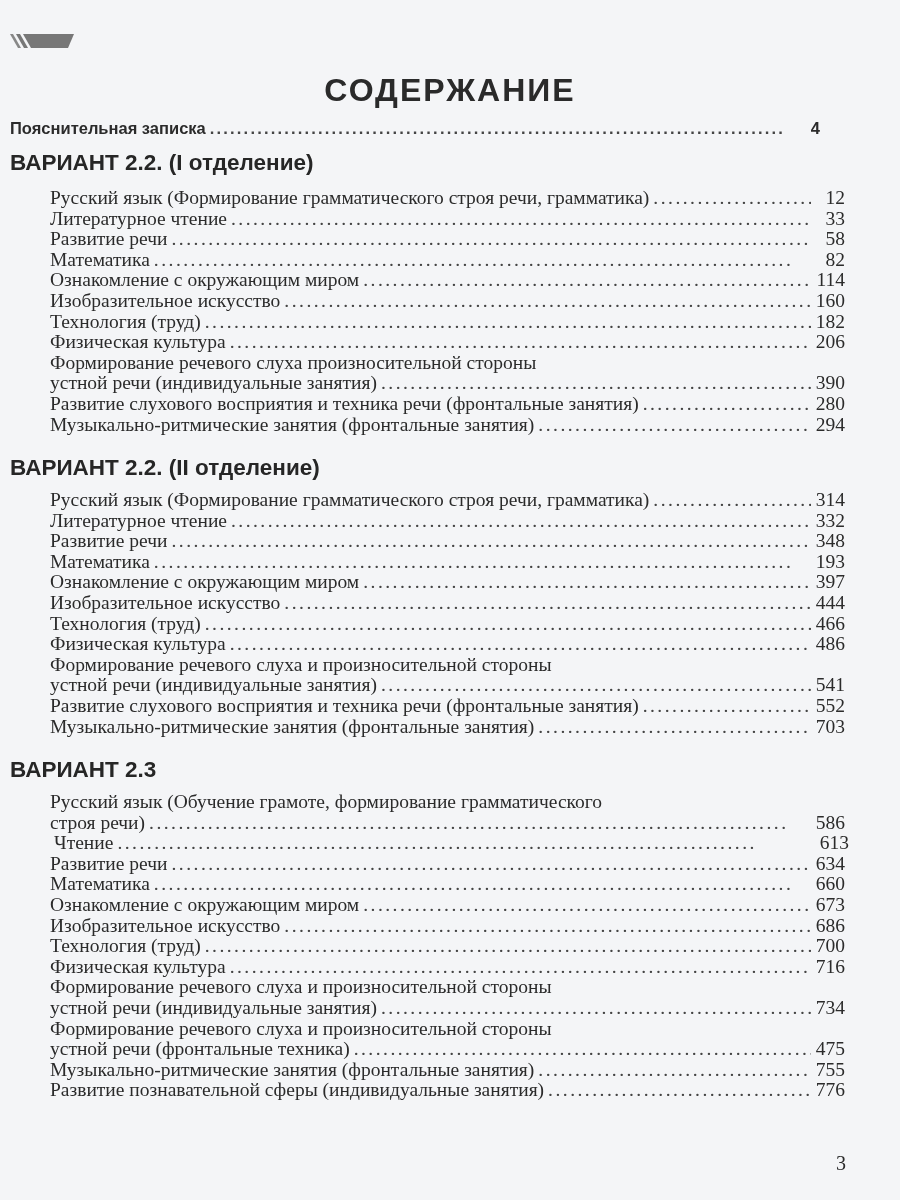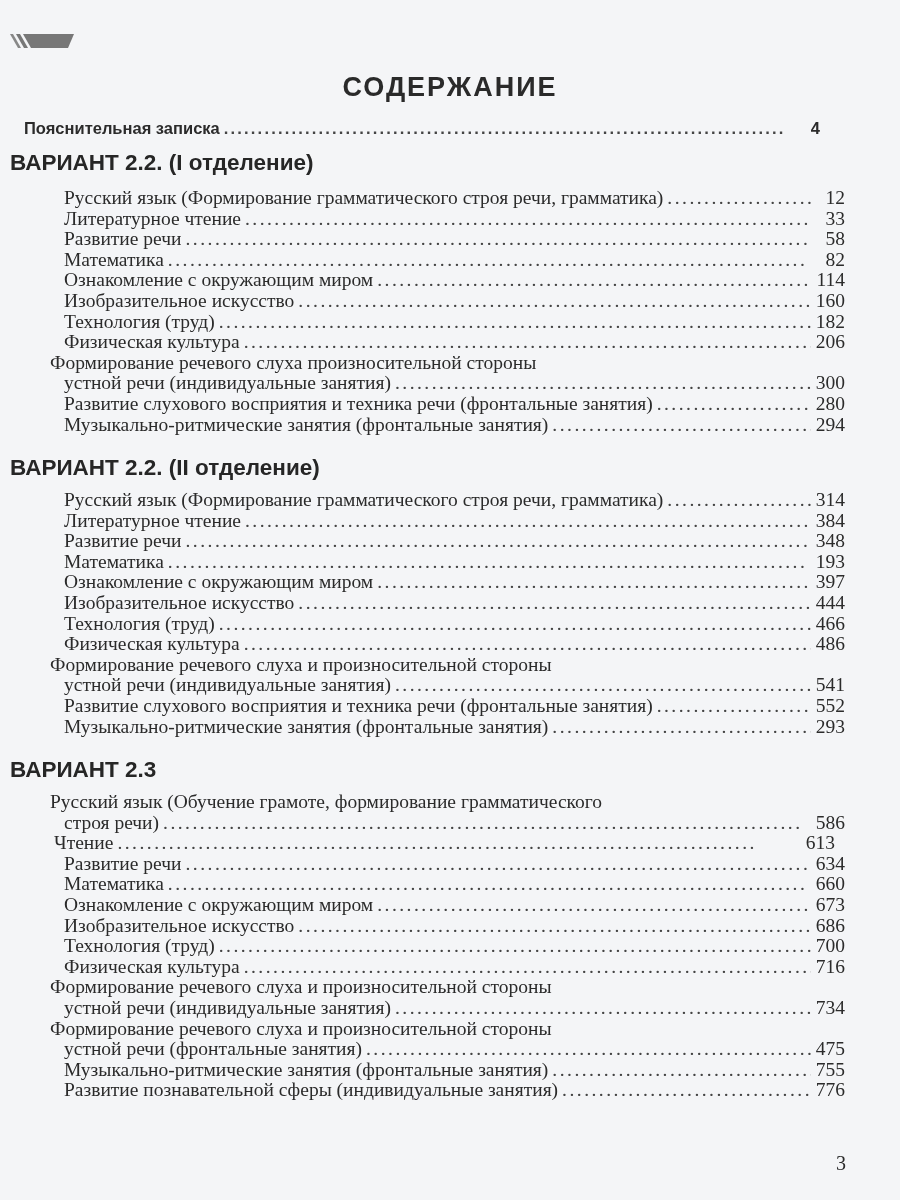--- a/index.html
+++ b/index.html
@@ -7,29 +7,29 @@
     width:900px; height:1200px; overflow:hidden;
     background:#f4f5f7;
     color:#222;
     position:relative;
   }
   .page { position:absolute; inset:0; }
   .corner-mark { position:absolute; left:10px; top:34px; width:64px; height:16px; }
   .toc-title {
     position:absolute; left:0; right:0; top:72px; text-align:center;
     font-family:"Liberation Sans", sans-serif; font-weight:bold;
-    font-size:27px; letter-spacing:2px; color:#2a2a2a;
+    font-size:32px; letter-spacing:2px; color:#2a2a2a;
   }
   .row {
     position:absolute; left:0; width:820px;
     display:flex; align-items:baseline;
     font-family:"Liberation Serif", serif; font-size:19.5px; color:#2b2b2b;
     line-height:20px;
   }
-  .row .label { white-space:nowrap;margin-left:14px; }
+  .row .label { white-space:nowrap; }
   .row .dots {
     flex:1; overflow:hidden; white-space:nowrap; margin:0 4px;
     letter-spacing:2.6px; color:#444;
   }
   .row .dots::before { content:". . . . . . . . . . . . . . . . . . . . . . . . . . . . . . . . . . . . . . . . . . . . . . . . . . . . . . . . . . . . . . . . . . . . . . . . . . . . . . . . . . . . . . ."; letter-spacing:-1.2px; }
   .row .page-num { white-space:nowrap; min-width:30px; text-align:right; }
   .cont { position:absolute; font-family:"Liberation Serif", serif; font-size:19.5px; color:#2b2b2b; white-space:nowrap; line-height:20px;text-align:center; }
   .intro { font-family:"Liberation Sans", sans-serif; font-weight:bold; font-size:16.5px; }
   .section-heading {
     position:absolute; left:10px;
@@ -94,21 +94,21 @@
       </div>
       <div class="row" style="left: 50px; width: 795px; top: 332.2px;">
         <span class="label">Физическая культура</span>
         <span class="dots"></span>
         <span class="page-num">206</span>
       </div>
       <div class="cont" style="left: 50px; top: 352.8px;">Формирование речевого слуха произносительной стороны</div>
       <div class="row" style="left: 50px; width: 795px; top: 373.4px;">
         <span class="label">устной речи (индивидуальные занятия)</span>
         <span class="dots"></span>
-        <span class="page-num">300</span>
+        <span class="page-num">390</span>
       </div>
       <div class="row" style="left: 50px; width: 795px; top: 394px;">
         <span class="label">Развитие слухового восприятия и техника речи (фронтальные занятия)</span>
         <span class="dots"></span>
         <span class="page-num">280</span>
       </div>
       <div class="row" style="left: 50px; width: 795px; top: 414.6px;">
         <span class="label">Музыкально-ритмические занятия (фронтальные занятия)</span>
         <span class="dots"></span>
         <span class="page-num">294</span>
@@ -118,21 +118,21 @@
   <div class="section-heading" style="top:455px;">ВАРИАНТ 2.2. (II отделение)</div>
   <div id="sec1">
       <div class="row" style="left: 50px; width: 795px; top: 490px;">
         <span class="label">Русский язык (Формирование грамматического строя речи, грамматика)</span>
         <span class="dots"></span>
         <span class="page-num">314</span>
       </div>
       <div class="row" style="left: 50px; width: 795px; top: 510.6px;">
         <span class="label">Литературное чтение</span>
         <span class="dots"></span>
-        <span class="page-num">384</span>
+        <span class="page-num">332</span>
       </div>
       <div class="row" style="left: 50px; width: 795px; top: 531.2px;">
         <span class="label">Развитие речи</span>
         <span class="dots"></span>
         <span class="page-num">348</span>
       </div>
       <div class="row" style="left: 50px; width: 795px; top: 551.8px;">
         <span class="label">Математика</span>
         <span class="dots"></span>
         <span class="page-num">193</span>
@@ -164,33 +164,33 @@
         <span class="page-num">541</span>
       </div>
       <div class="row" style="left: 50px; width: 795px; top: 696px;">
         <span class="label">Развитие слухового восприятия и техника речи (фронтальные занятия)</span>
         <span class="dots"></span>
         <span class="page-num">552</span>
       </div>
       <div class="row" style="left: 50px; width: 795px; top: 716.6px;">
         <span class="label">Музыкально-ритмические занятия (фронтальные занятия)</span>
         <span class="dots"></span>
-        <span class="page-num">293</span>
+        <span class="page-num">703</span>
       </div>
     </div>
 
   <div class="section-heading" style="top:757px;">ВАРИАНТ 2.3</div>
   <div id="sec2">
       <div class="cont" style="left: 50px; top: 792px;">Русский язык (Обучение грамоте, формирование грамматического</div>
       <div class="row" style="left: 50px; width: 795px; top: 812.6px;">
         <span class="label">строя речи)</span>
         <span class="dots"></span>
         <span class="page-num">586</span>
       </div>
-      <div class="row" style="left: 40px; width: 795px; top: 833.2px; align-items: flex-end;">
+      <div class="row" style="left: 54px; width: 795px; top: 833.2px; align-items: flex-end;">
         <span class="label">Чтение</span>
         <span class="dots"></span>
         <span class="page-num">613</span>
       </div>
       <div class="row" style="left: 50px; width: 795px; top: 853.8px;">
         <span class="label">Развитие речи</span>
         <span class="dots"></span>
         <span class="page-num">634</span>
       </div>
       <div class="row" style="left: 50px; width: 795px; top: 874.4px;">
@@ -219,21 +219,21 @@
         <span class="page-num">716</span>
       </div>
       <div class="cont" style="left: 50px; top: 977.4px;">Формирование речевого слуха и произносительной стороны</div>
       <div class="row" style="left: 50px; width: 795px; top: 998px;">
         <span class="label">устной речи (индивидуальные занятия)</span>
         <span class="dots"></span>
         <span class="page-num">734</span>
       </div>
       <div class="cont" style="left: 50px; top: 1018.6px;">Формирование речевого слуха и произносительной стороны</div>
       <div class="row" style="left: 50px; width: 795px; top: 1039.2px;">
-        <span class="label">устной речи (фронтальные занятия)</span>
+        <span class="label">устной речи (фронтальные техника)</span>
         <span class="dots"></span>
         <span class="page-num">475</span>
       </div>
       <div class="row" style="left: 50px; width: 795px; top: 1059.8px;">
         <span class="label">Музыкально-ритмические занятия (фронтальные занятия)</span>
         <span class="dots"></span>
         <span class="page-num">755</span>
       </div>
       <div class="row" style="left: 50px; width: 795px; top: 1080.4px;">
         <span class="label">Развитие познавательной сферы (индивидуальные занятия)</span>

